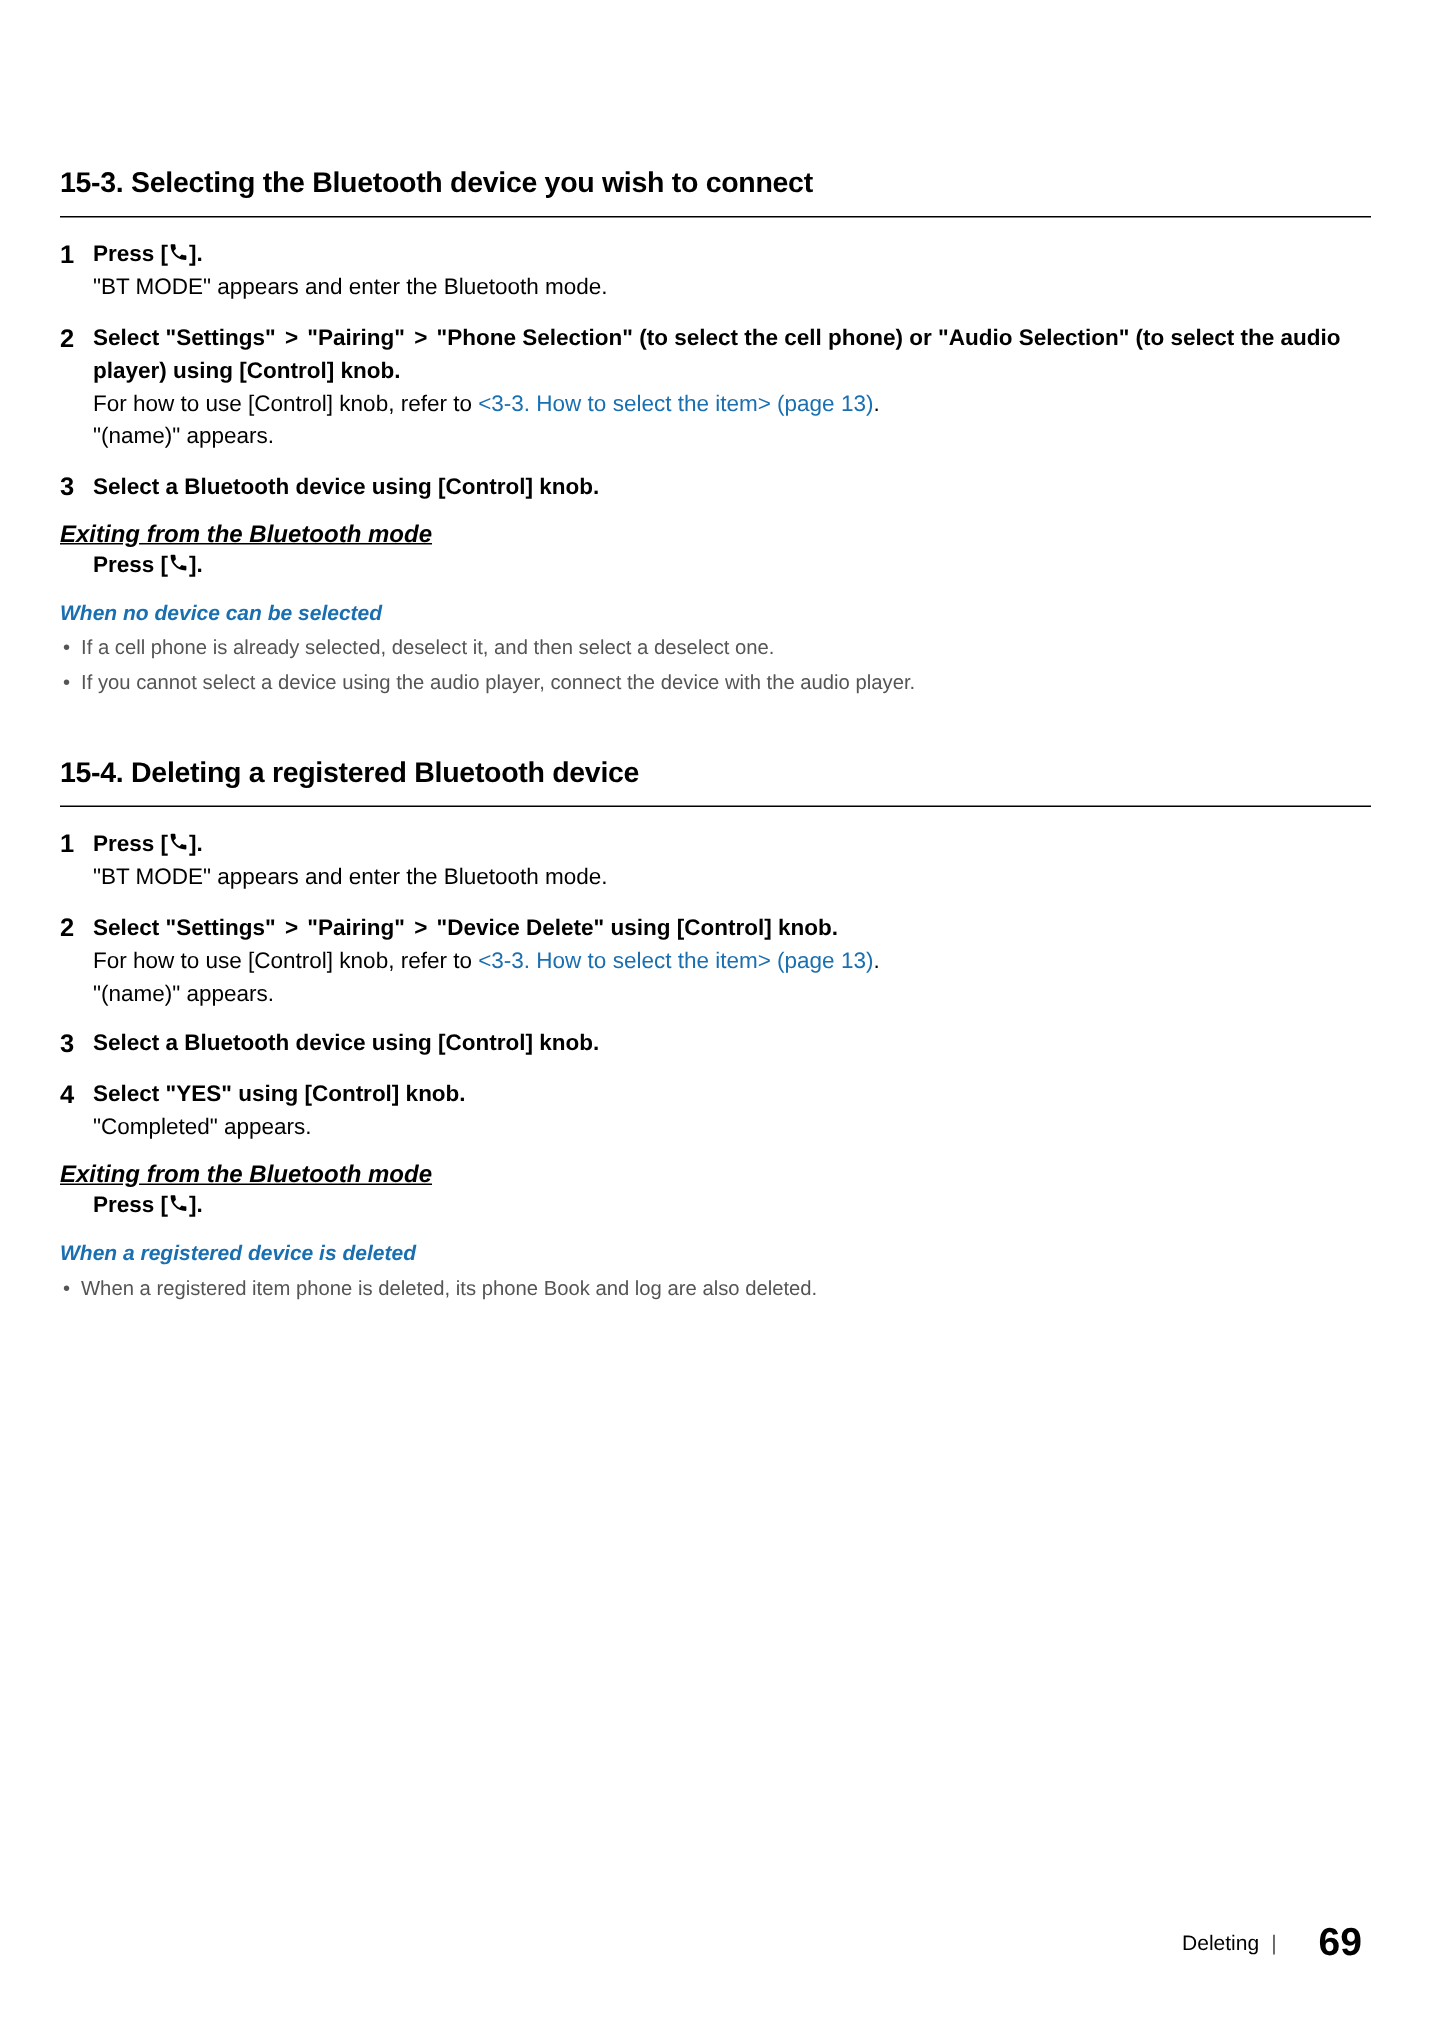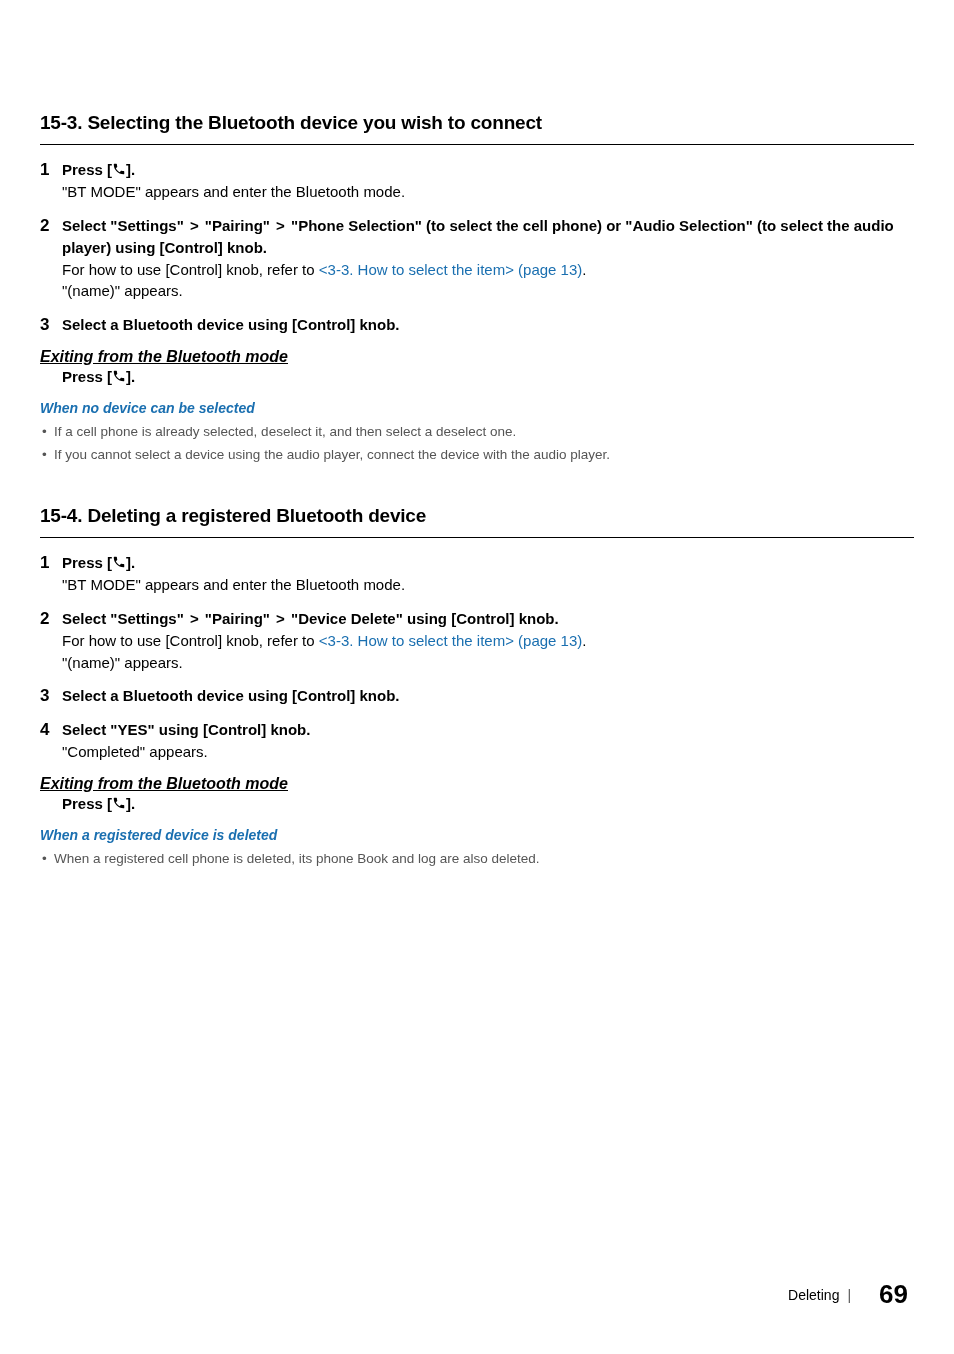--- a/index.html
+++ b/index.html
@@ -116,21 +116,21 @@
 
       <h3 class="exit-title">Exiting from the Bluetooth mode</h3>
       <div class="exit-body">
         <span>Press [</span><span class="phone-icon"><svg viewBox="0 0 24 24">
               <path d="M6.6 10.8c1.4 2.8 3.8 5.2 6.6 6.6l2.2-2.2c.3-.3.7-.4 1-.2 1.1.4 2.3.6 3.6.6.6 0 1 .4 1 1v3.4c0 .6-.4 1-1 1C10.3 21 3 13.7 3 4c0-.6.4-1 1-1h3.4c.6 0 1 .4 1 1 0 1.3.2 2.5.6 3.6.1.3 0 .7-.2 1l-2.2 2.2z" fill="#000"></path>
             </svg></span><span>].</span>
       </div>
 
       <div class="note-title">When a registered device is deleted</div>
       <ul class="notes">
-        <li>When a registered cell phone is deleted, its phone Book and log are also deleted.</li>
+        <li>When a registered item phone is deleted, its phone Book and log are also deleted.</li>
       </ul>
     </div>
 
   </div>
 
   <div class="footer">
     <span>Deleting</span><span class="sep">|</span><span class="pg">69</span>
   </div>
 </div>
 

